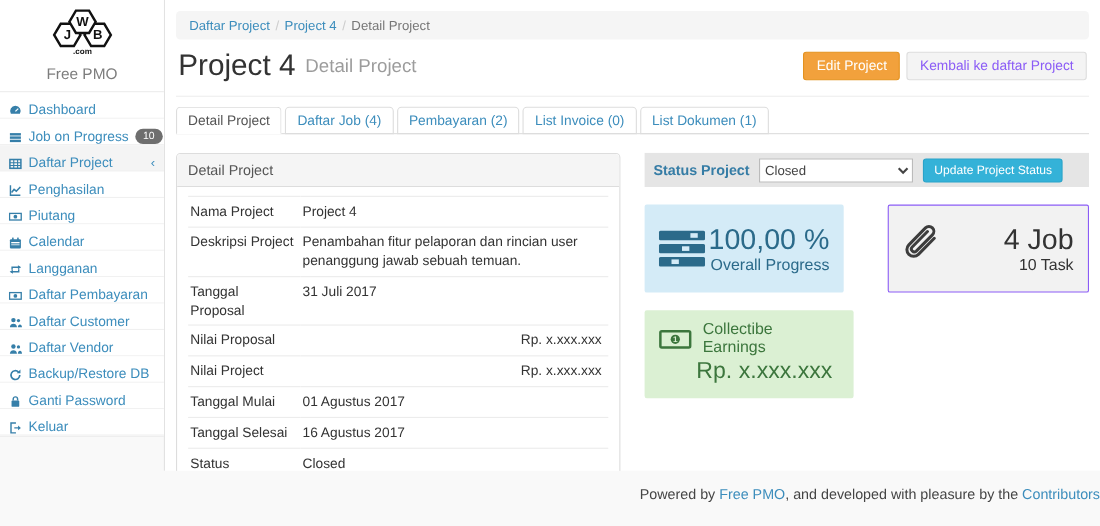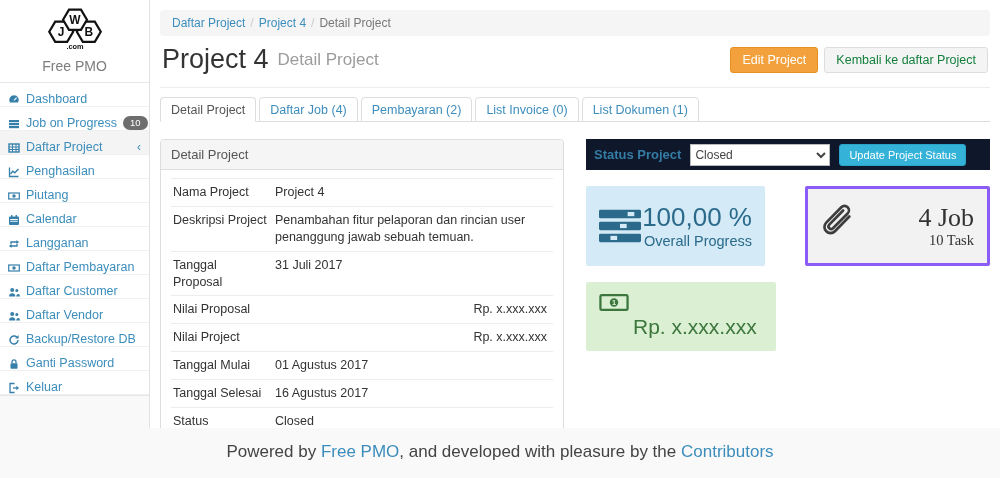--- a/index.html
+++ b/index.html
@@ -38,21 +38,21 @@
   }
   .breadcrumb a { color:#3c8dbc; text-decoration:none; cursor:pointer; }
   .bc-sep { color:#ccc; padding:0 5px; }
 
   .page-header { display:flex; align-items:center; margin:8px 2px 0 2px; }
   .page-title { font-size:27px; font-weight:normal; color:#333; }
   .page-subtitle { font-size:17px; color:#9c9c9c; margin-left:9px; }
   .header-buttons { margin-left:auto; display:flex; gap:6px; }
   .btn { font-size:12.5px; border-radius:3px; padding:5px 11px; cursor:pointer; border:1px solid transparent; }
   .btn-warning { background:#f2a13c; border-color:#e3921f; color:#fff; }
-  .btn-default { background:#f4f4f4; border-color:#ddd; color:#15803d; }
+  .btn-default { background:#f4f4f4; border-color:#ddd; color:#8b5cf6; }
   .header-rule { border-bottom:1px solid #eee; margin:12px 0 9px; }
 
   .nav-tabs { display:flex; border-bottom:1px solid #ddd; font-size:12.5px; }
   .tab {
     padding:5px 10px 4px; border:1px solid #ddd; border-radius:4px 4px 0 0;
     margin-right:3px; margin-bottom:-1px; background:#fff; color:#3c8dbc; cursor:pointer;
     white-space:nowrap;
   }
   .tab.active { color:#555; border-bottom-color:#fff; cursor:default; }
 
@@ -68,49 +68,49 @@
   }
   .panel-body { padding:8px 10px 10px; }
   table.detail { width:100%; border-collapse:collapse; font-size:12.5px; color:#333; }
   table.detail td { border-top:1px solid #ececec; padding:5px 6px 5px 2px; vertical-align:top; line-height:1.35; }
   td.lbl { width:102px; }
   td.text-right { text-align:right; padding-right:2px; }
   a.cell-link { color:#3c8dbc; text-decoration:underline; cursor:pointer; }
 
   
   .status-bar {
-    background:#0f172a; border-radius:0; height:31px; display:flex;
+    background:#e5e5e5; border-radius:0; height:31px; display:flex;
     align-items:center; gap:9px; padding:0 8px;
   }
   .status-label { font-size:13px; font-weight:bold; color:#357ca5; white-space:nowrap; }
   .status-select { width:140px; height:22px; font-size:12px; color:#444; border:1px solid #bbb; background:#fff; border-radius:0; }
   .btn-info-sm {
     background:#34b2d8; border:1px solid #2aa3c9; color:#fff; font-size:11px;
     padding:4px 9px; border-radius:3px; cursor:pointer;
   }
 
   
   .boxes-row { display:flex; gap:40px; margin-top:16px; }
   .info-box { flex:1; height:80px; border-radius:2px; display:flex; align-items:center; padding:0 13px; }
   .box-progress { background:#d4ebf7; color:#2b6a8a; }
-  .box-jobs { background:#f2f2f2; border:3px solid #8b5cf6; color:#333;font-family:Liberation Serif, serif; }
+  .box-jobs { background:#f2f2f2; border:1px solid #8b5cf6; color:#333; }
   .box-figures { margin-left:auto; text-align:right; }
   .box-number { font-size:26px; line-height:1.15; }
   .box-caption { font-size:14.5px; }
   .box-earn {
     width:calc(50% - 12px); background:#dbf0d3; color:#3c763d; border-radius:2px;
     margin-top:16px; padding:10px 13px 12px;
   }
   .earn-top { display:flex; align-items:center; gap:10px; font-size:14.5px; }
   .earn-amount { font-size:21px; margin-top:2px; padding-left:34px; }
 
   
   .footer {
     position:absolute; left:0; top:428px; width:1000px; height:50px;
-    background:#f9f9f9; text-align:center; font-size:17px; color:#444; padding-top:14px;
+    background:#f9f9f9; text-align:right; font-size:13px; color:#444; padding-top:14px;
   }
   .footer a { color:#3c8dbc; text-decoration:none; cursor:pointer; }
 </style>
 </head>
 <body>
 
 <div class="app">
 
   <div class="sidebar">
     <div class="sidebar-top">
@@ -395,20 +395,21 @@
           </div>
         </div>
 
         <div class="box-earn">
           <div class="earn-top">
             <svg width="30" height="21" viewBox="0 0 34 24">
               <rect x="1.5" y="3.5" width="31" height="17" rx="1.5" fill="none" stroke="#3c763d" stroke-width="2.6"></rect>
               <circle cx="17" cy="12" r="4.8" fill="#3c763d"></circle>
               <text x="17" y="15" font-size="8.5" font-weight="bold" fill="#dbf0d3" text-anchor="middle">1</text>
             </svg>
+            <span>Collectibe Earnings</span>
           </div>
           <div class="earn-amount">Rp. x.xxx.xxx</div>
         </div>
       </div>
     </div>
 
   </div>
 </div>
 
 <div class="footer">

